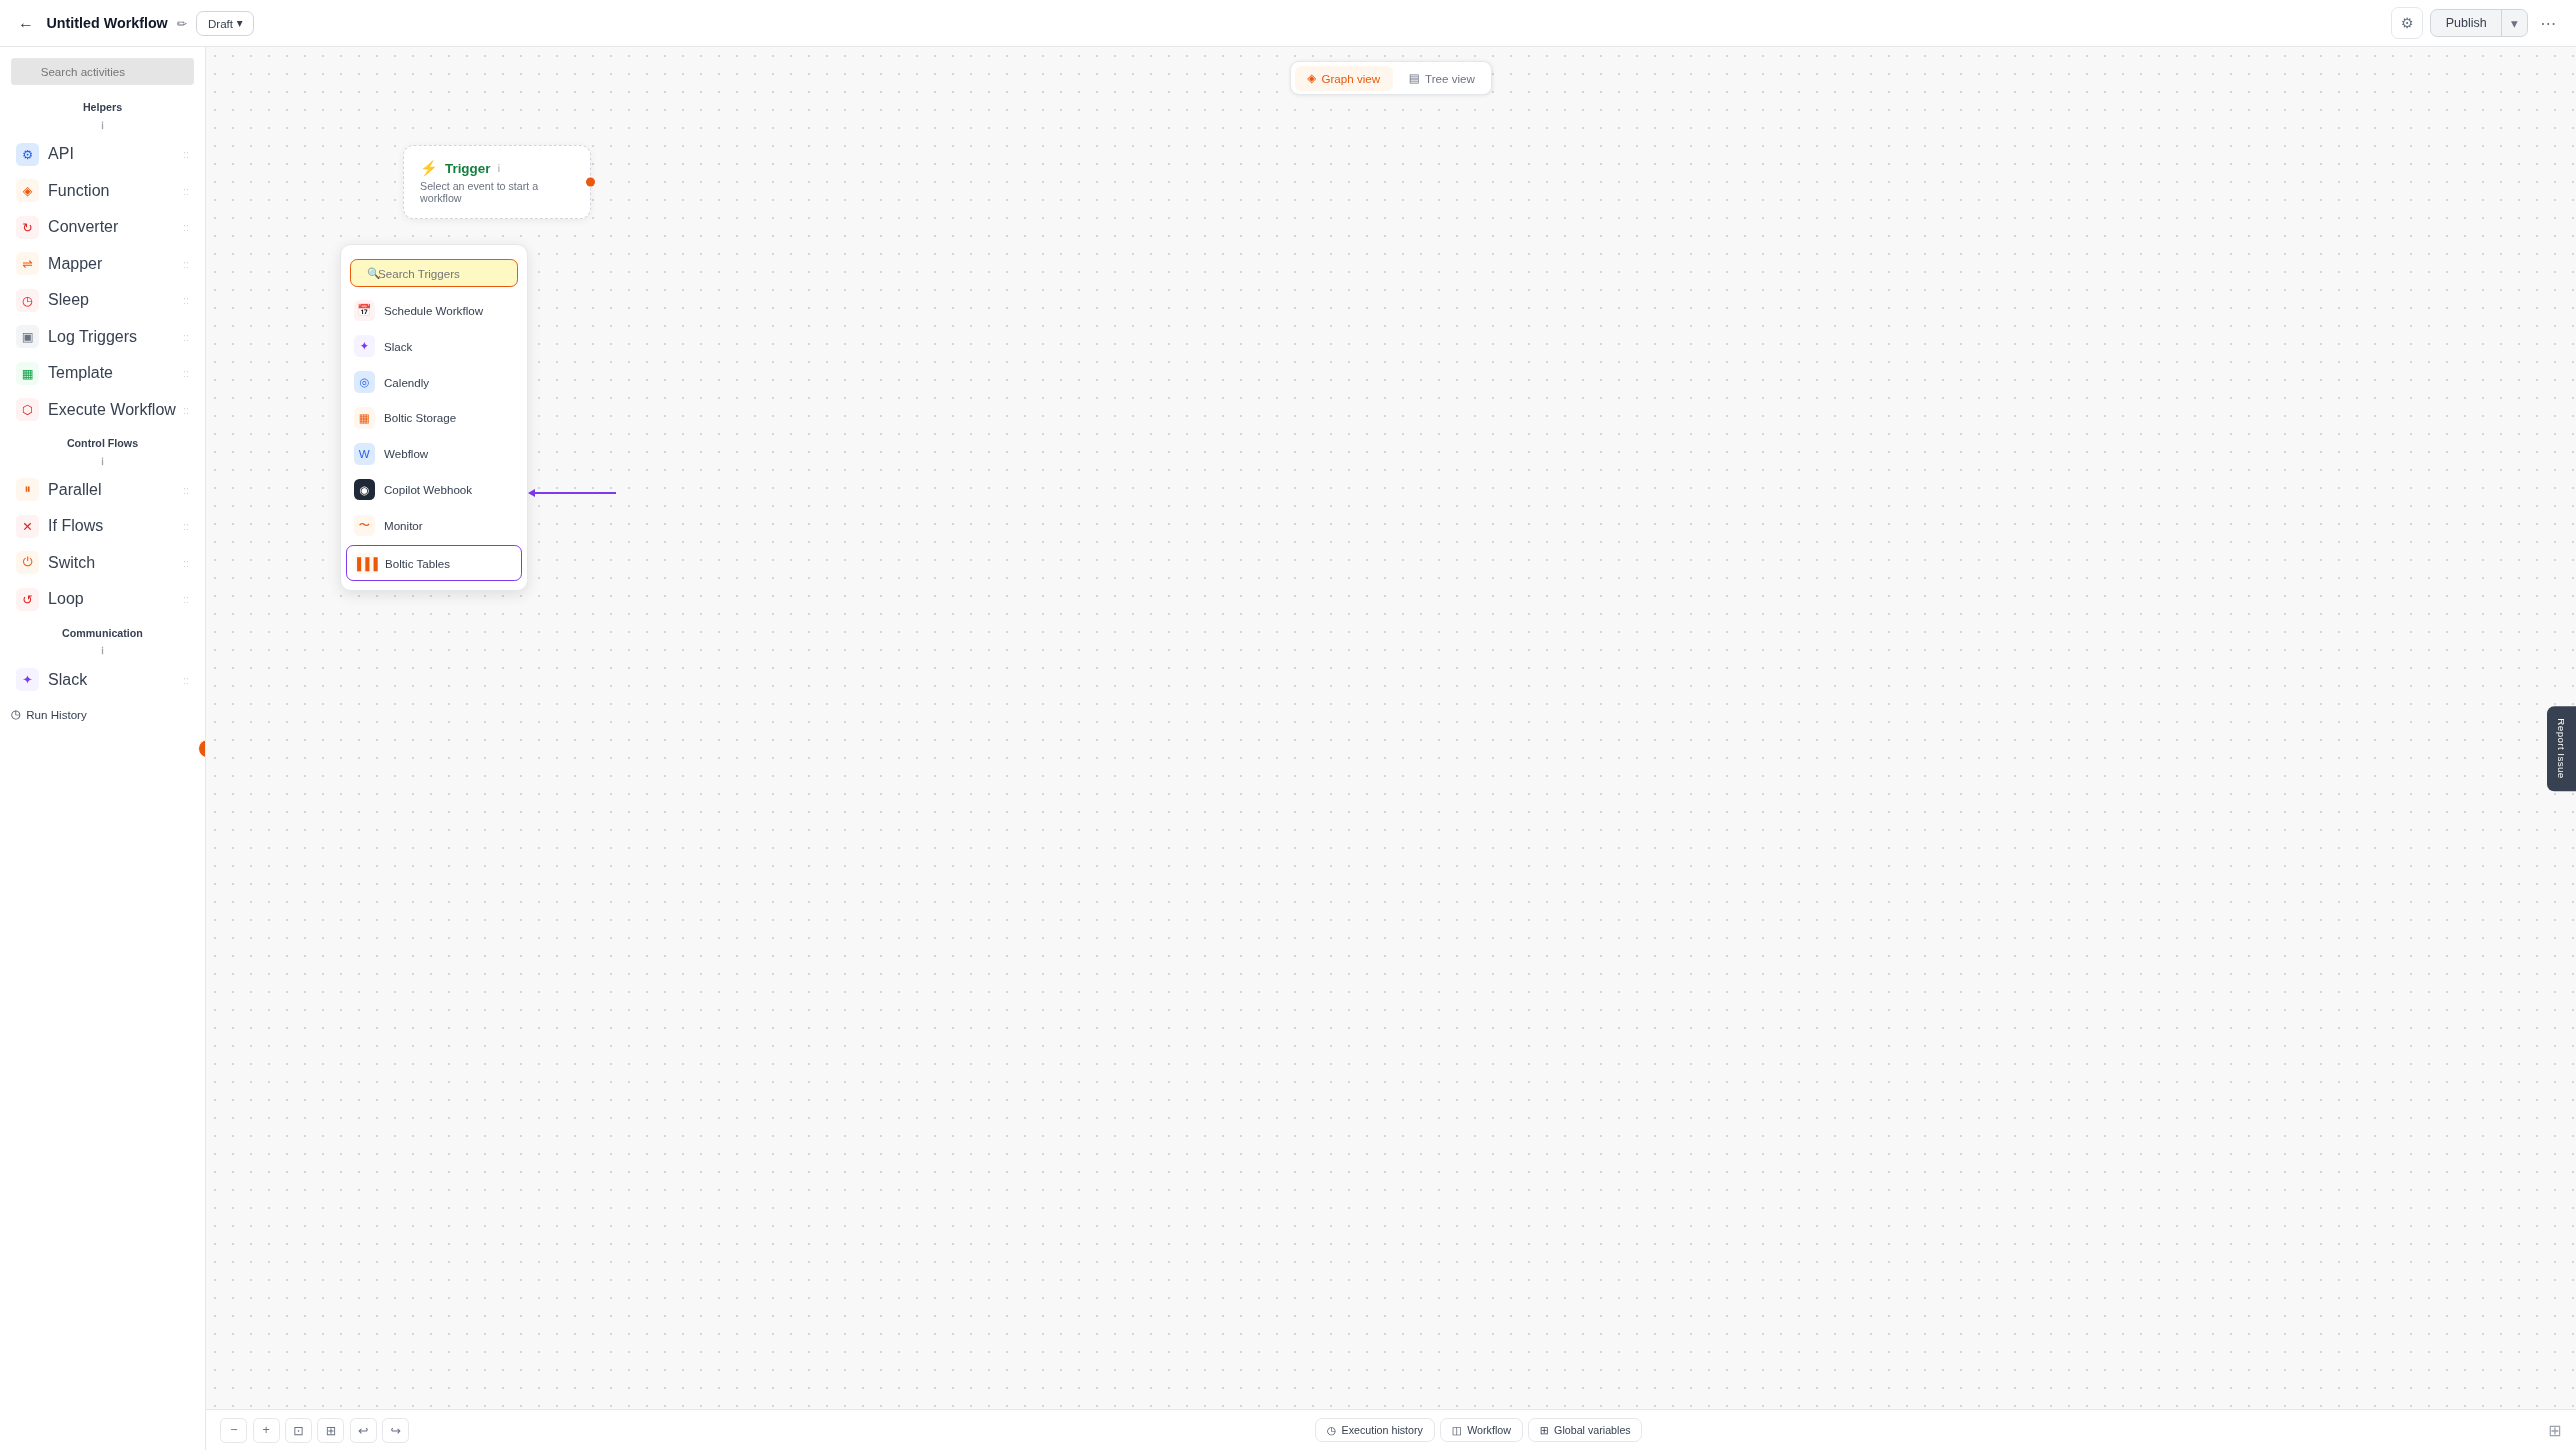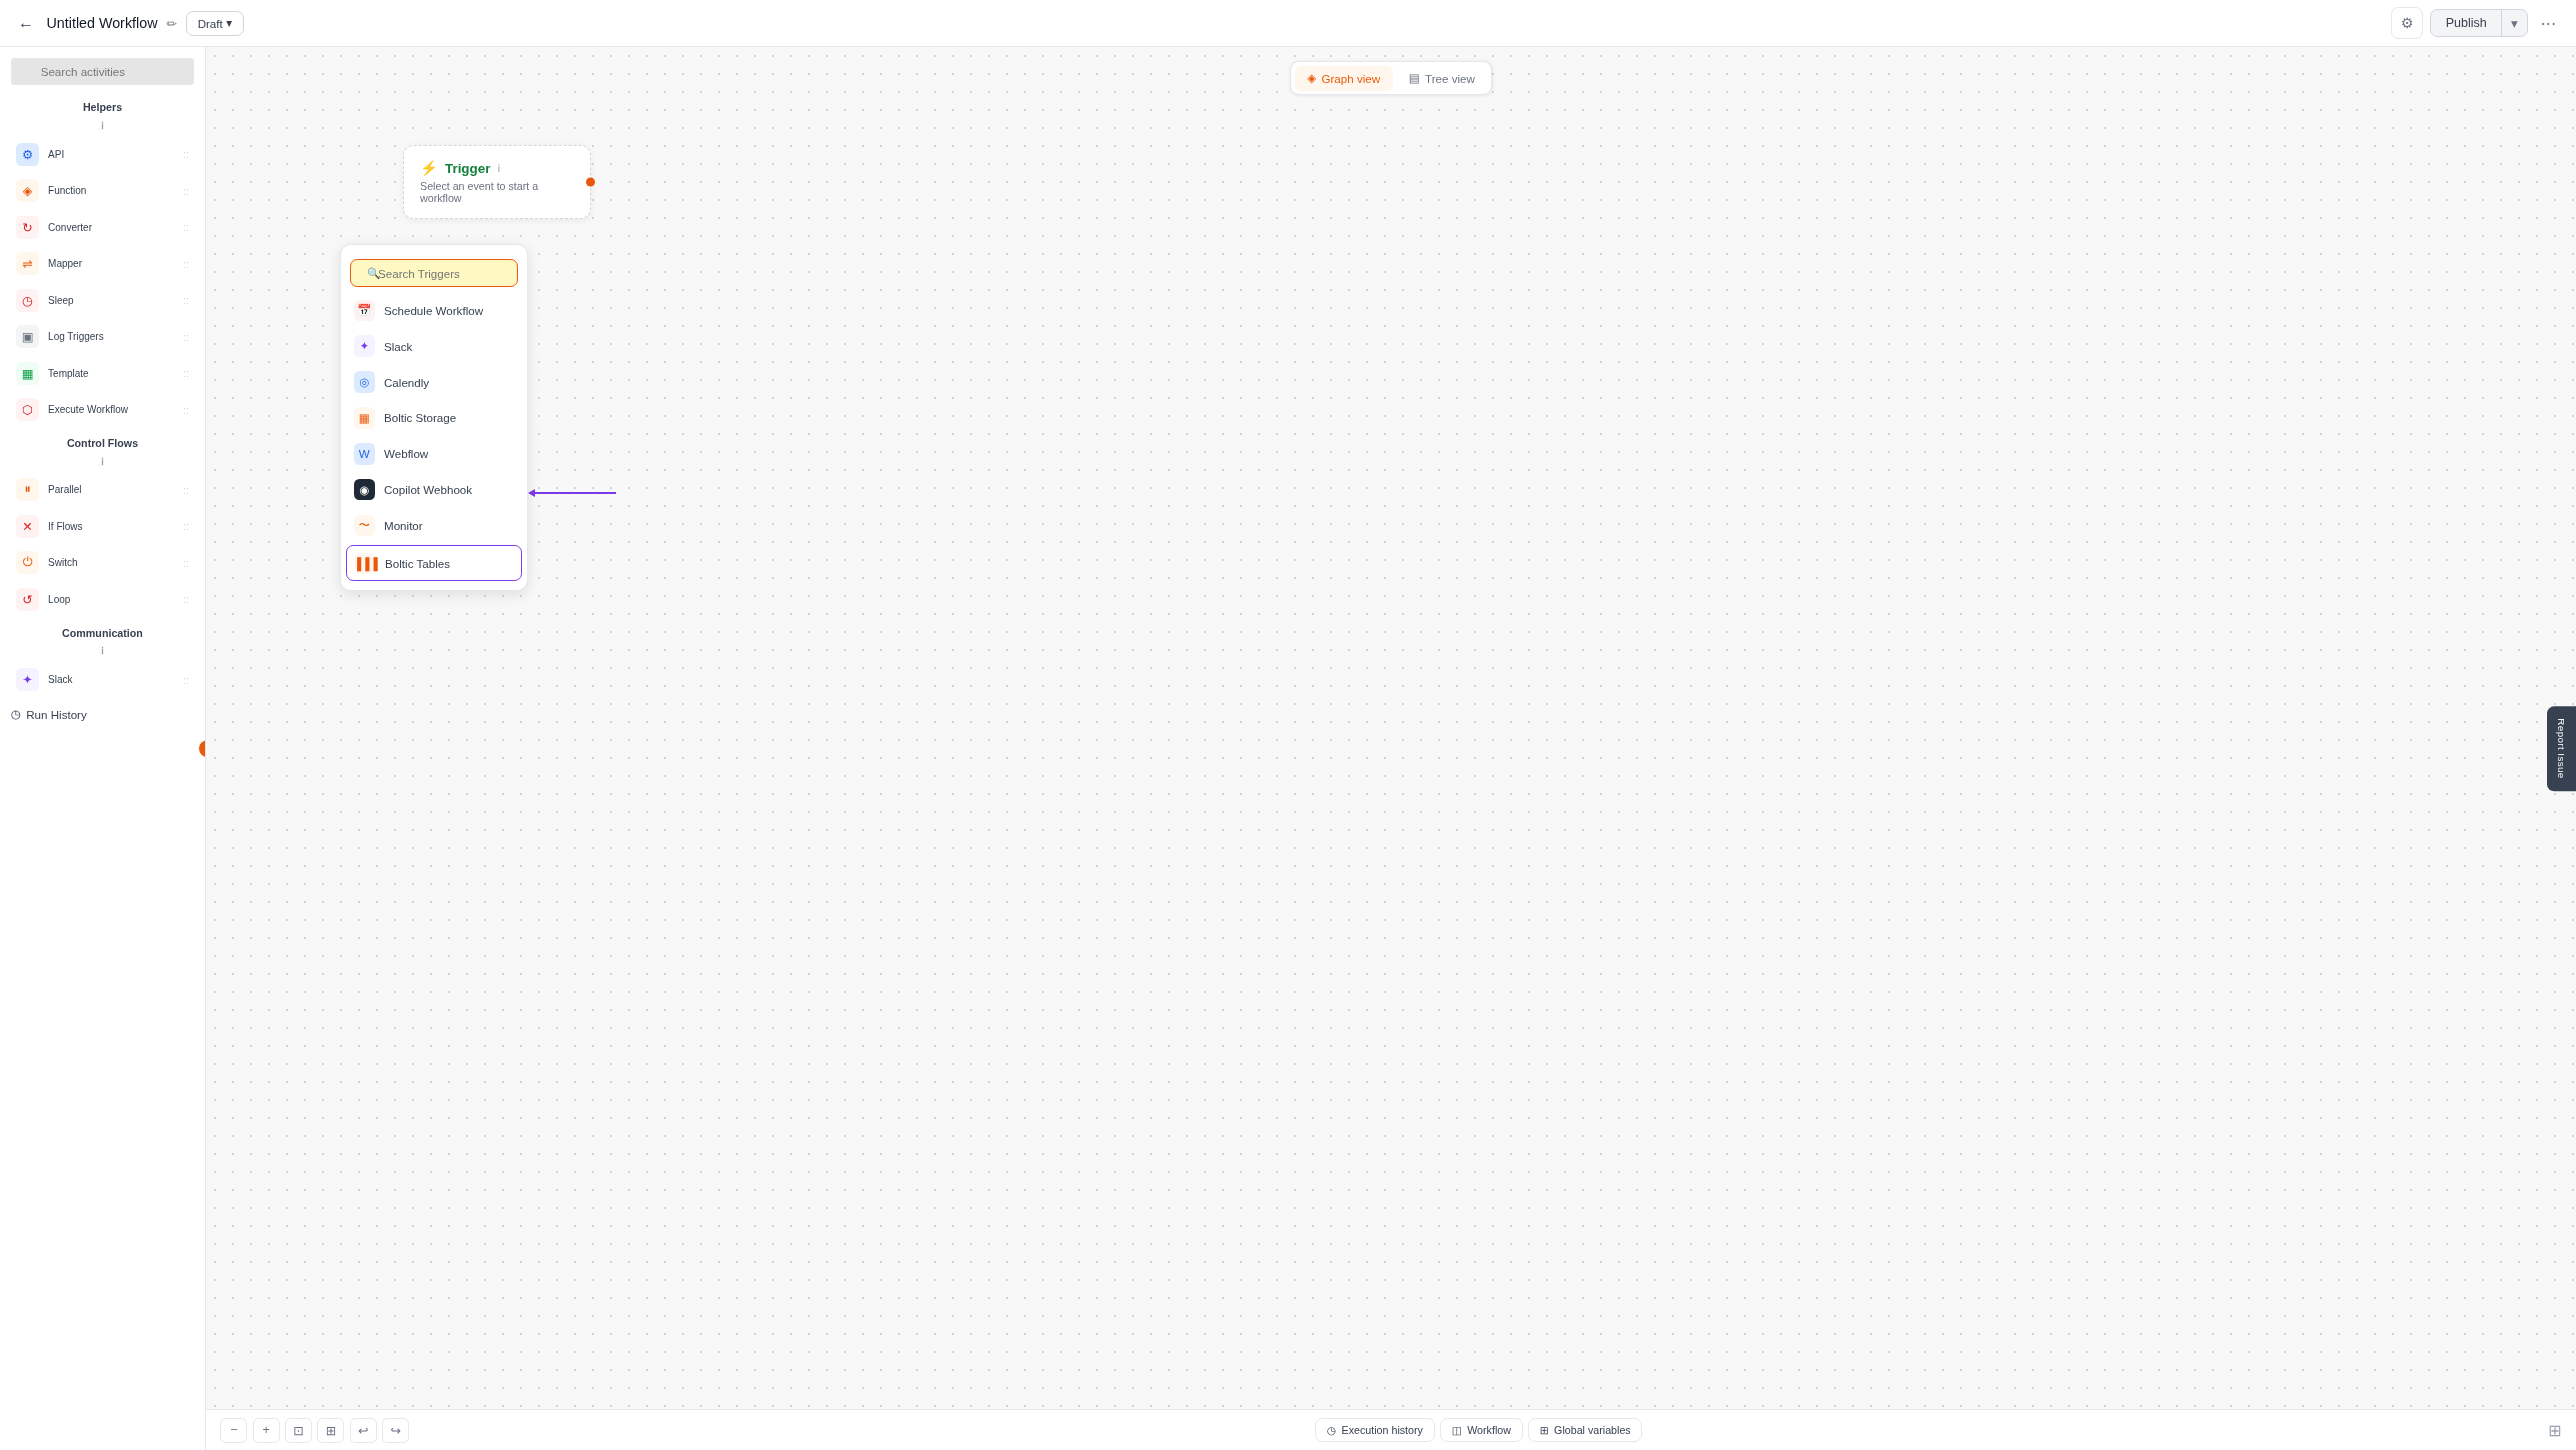--- a/index.html
+++ b/index.html
@@ -6,21 +6,21 @@
     body { font-family: -apple-system, BlinkMacSystemFont, 'Segoe UI', sans-serif; background: #f5f5f5; overflow: hidden; height: 100vh; display: flex; flex-direction: column; }
 
     
     .topbar {
       display: flex; align-items: center; justify-content: space-between;
       background: #fff; border-bottom: 0.9px solid #e5e7eb;
       padding: 0 14.3px; height: 47px; flex-shrink: 0; z-index: 10;
     }
     .topbar-left { display: flex; align-items: center; gap: 9px; }
     .back-btn { background: none; border: none; cursor: pointer; color: #374151; font-size: 16px; padding: 3.6px; }
-    .page-title { font-size: 14.3px; font-weight: 400; color: #111827; }
+    .page-title { font-size: 14.3px; font-weight: 700; color: #111827; }
     .edit-icon { color: #6b7280; font-size: 12.5px; cursor: pointer; }
     .draft-btn {
       display: flex; align-items: center; gap: 3.6px;
       border: 0.9px solid #d1d5db; border-radius: 7.2px; padding: 4.5px 10.7px;
       background: #fff; font-size: 11.6px; color: #374151; cursor: pointer;
     }
     .topbar-right { display: flex; align-items: center; gap: 7.2px; }
     .gear-btn { background: none; border: 0.9px solid #e5e7eb; border-radius: 7.2px; width: 32px; height: 32px; cursor: pointer; display: flex; align-items: center; justify-content: center; color: #6b7280; font-size: 14.3px; }
     .publish-btn {
       display: flex; align-items: center; gap: 0;
@@ -57,21 +57,21 @@
       display: flex; align-items: center; gap: 5.4px;
       padding: 9px 10.7px 3.6px; font-size: 10.7px; font-weight: 600;
       color: #374151; text-transform: none; flex-direction: column;
     }
     .section-header .info-icon { color: #9ca3af; font-size: 9.8px; }
     .sidebar-item {
       display: flex; align-items: center; justify-content: space-between;
       padding: 6.3px 10.7px; cursor: pointer; border-radius: 5.4px; margin: 0.9px 5.4px;
     }
     .sidebar-item-left { display: flex; align-items: center; gap: 9px; }
-    .sidebar-item-label { font-size: 10px; color: #374151; }
+    .sidebar-item-label { font-size: 16px; color: #374151; }
     .item-icon {
       width: 23px; height: 23px; border-radius: 5.4px;
       display: flex; align-items: center; justify-content: center;
       font-size: 12.5px; flex-shrink: 0;
     }
     .drag-handle { color: #d1d5db; font-size: 10.7px; cursor: grab; }
 
     
     .icon-blue { background: #dbeafe; color: #2563eb; }
     .icon-orange { background: #fff7ed; color: #ea580c; }

